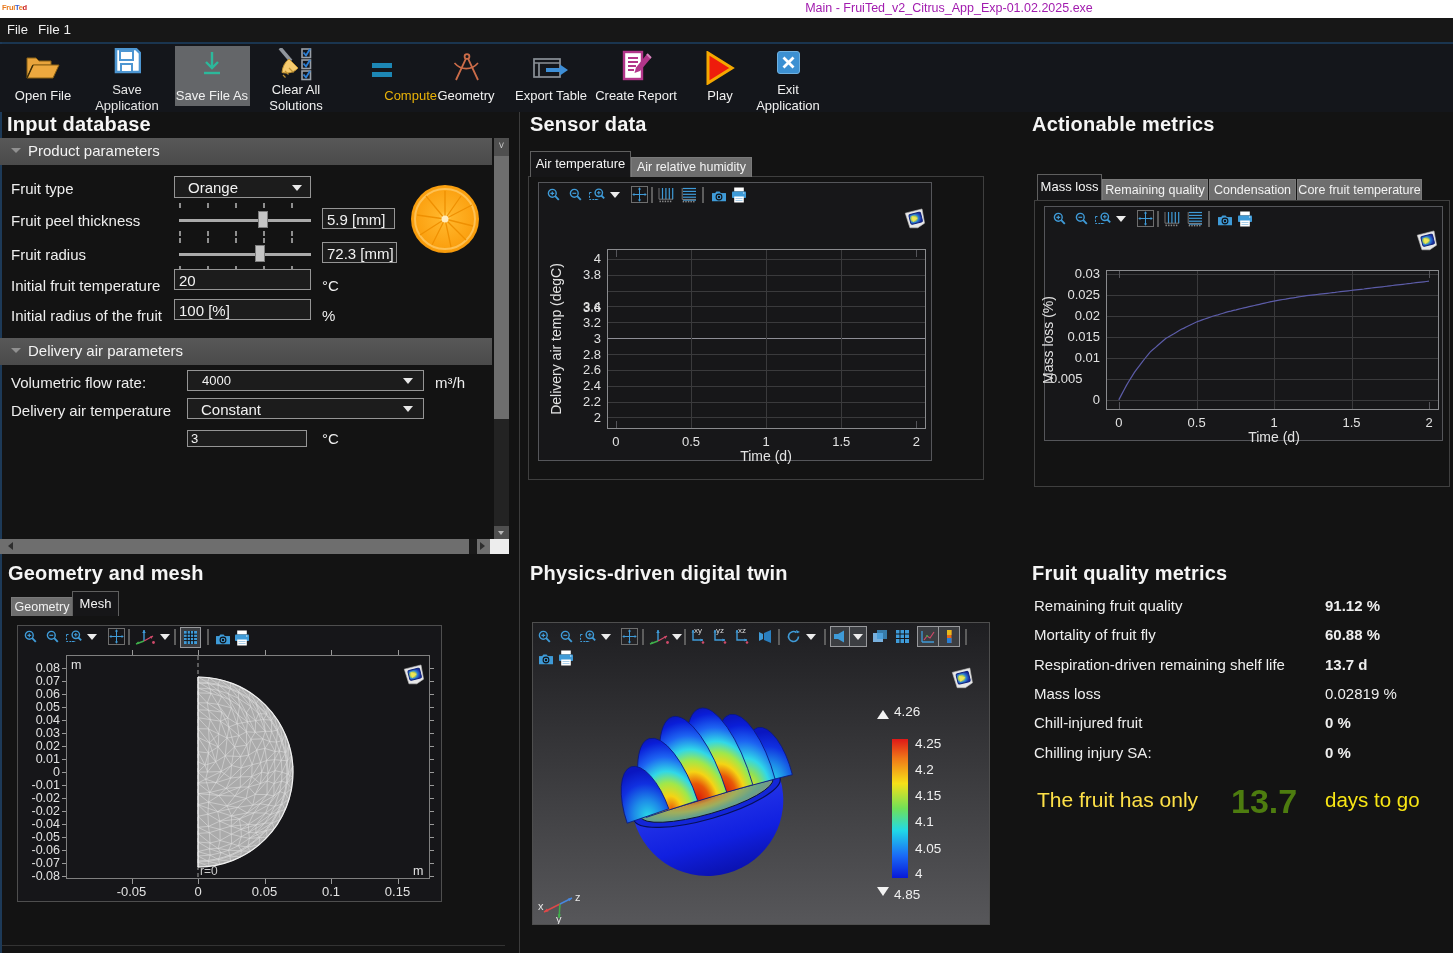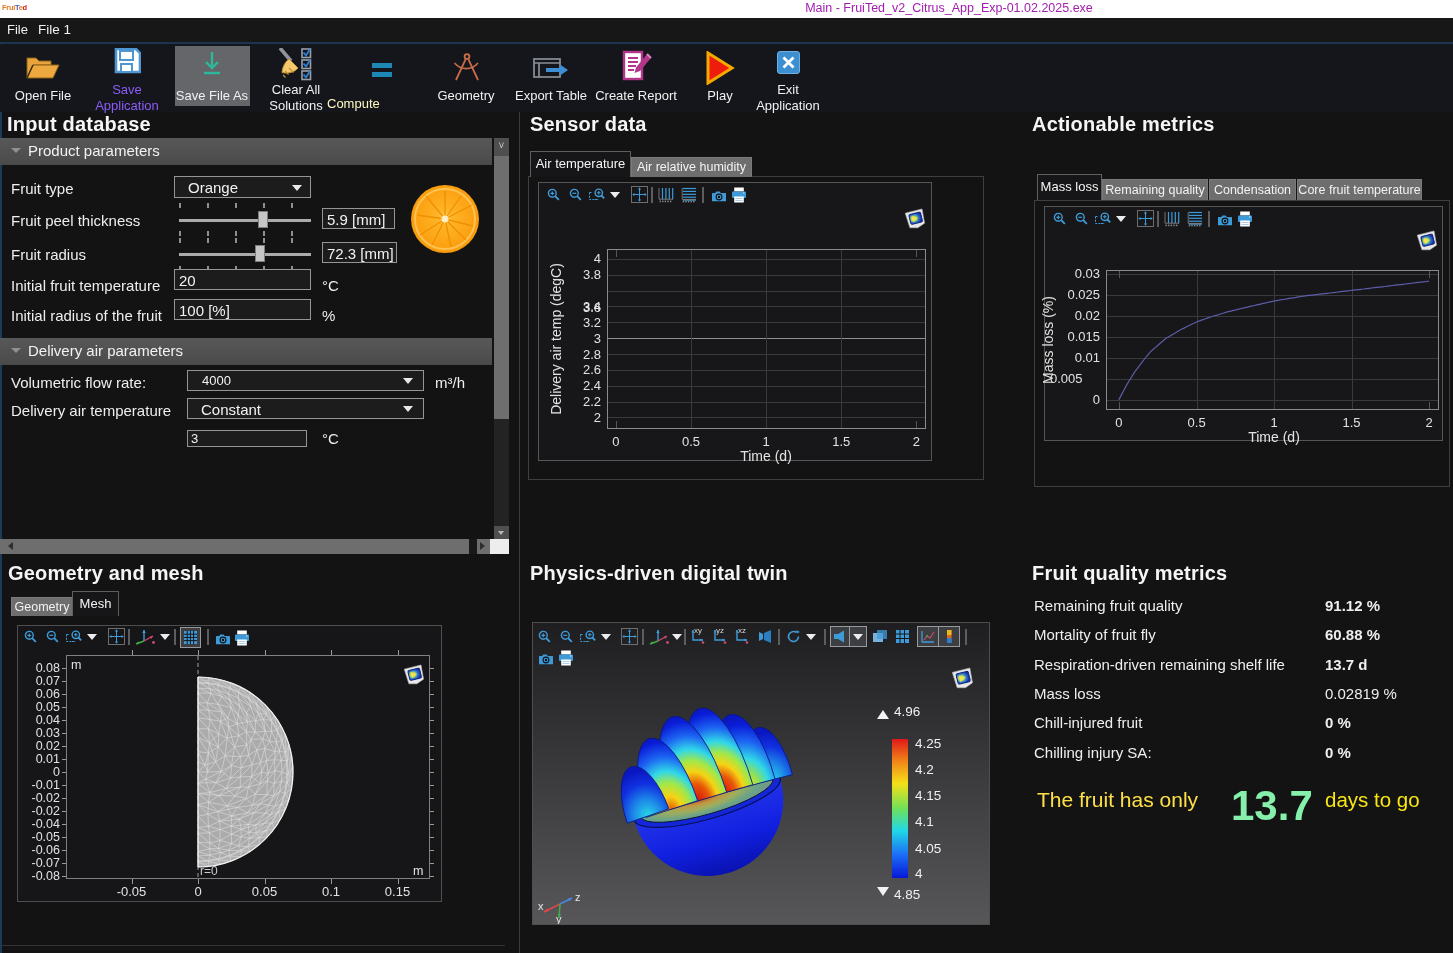--- a/index.html
+++ b/index.html
@@ -32,21 +32,21 @@
       <path d="M4 2h9l3 3h12v4H10L4 22z" fill="#e8a43c" stroke="#8a6114" stroke-width="1"></path>
       <path d="M10 9h26l-6 13H4z" fill="#eda93f" stroke="#8a6114" stroke-width="1"></path>
       <path d="M10 9L4 22" stroke="#3a2c08" stroke-width="1.4"></path>
     </svg></div>
 <div class="ab" style="left:-12px;top:88px;width:110px;text-align:center;font-size:13px;color:#f0f0f0">Open File</div>
 <div class="ab" style="left:87px;top:48px;width:80px;text-align:center"><svg style="display:inline-block" width="28" height="26" viewBox="0 0 28 26">
       <path d="M3 1h20l4 4v19H3z" fill="#fff" stroke="#4d96d2" stroke-width="2.6"></path>
       <rect x="7" y="3" width="13" height="9" fill="#fff" stroke="#4d96d2" stroke-width="2"></rect>
       <rect x="8" y="16" width="11" height="8" fill="#fff" stroke="#4d96d2" stroke-width="2"></rect>
     </svg></div>
-<div class="ab" style="left:72px;top:82px;width:110px;text-align:center;font-size:13px;line-height:16px;color:#8b5cf6">Save<br>Application</div>
+<div class="ab" style="left:72px;top:82px;width:110px;text-align:center;font-size:13px;line-height:16px;color:#e5e5e5">Save<br>Application</div>
 <div class="ab" style="left:172px;top:50px;width:80px;text-align:center"><svg style="display:inline-block" width="26" height="28" viewBox="0 0 26 28">
       <path d="M13 2v16M7 12l6 6 6-6" stroke="#2cb89b" stroke-width="2.4" fill="none"></path>
       <path d="M5 23h16" stroke="#2cb89b" stroke-width="2.4"></path>
     </svg></div>
 <div class="ab" style="left:157px;top:88px;width:110px;text-align:center;font-size:13px;color:#f0f0f0">Save File As</div>
 <div class="ab" style="left:256px;top:48px;width:80px;text-align:center"><svg style="display:inline-block" width="38" height="34" viewBox="0 0 38 34">
       <path d="M3 0l11 13" stroke="#90959c" stroke-width="3.6"></path>
       <path d="M12 11l9 9c-3 4-10 6-16 4.5 0.5-6 3-10.5 7-13.5z" fill="#f5ca6e" stroke="#c09232" stroke-width="1"></path>
       <path d="M8 23l3.5 3.5M12 20l4.5 4.5M6 27l2.5 2.5" stroke="#c09232" stroke-width="1.2" fill="none"></path>
       <g stroke="#9aa0a8" fill="none" stroke-width="1.6">
@@ -58,21 +58,21 @@
         <path d="M26.5 4.5l2.5 3 4-6.5"></path>
         <path d="M26.5 15.5l2.5 3 4-6.5"></path>
         <path d="M26.5 26.5l2.5 3 4-6.5"></path>
       </g>
     </svg></div>
 <div class="ab" style="left:241px;top:82px;width:110px;text-align:center;font-size:13px;line-height:16px;color:#f0f0f0">Clear All<br>Solutions</div>
 <div class="ab" style="left:342px;top:62px;width:80px;text-align:center"><svg style="display:inline-block" width="26" height="16" viewBox="0 0 26 16">
       <rect x="3" y="1" width="20" height="5" fill="#1d87b5"></rect>
       <rect x="3" y="10" width="20" height="5" fill="#1d87b5"></rect>
     </svg></div>
-<div class="ab" style="left:327px;top:96px;width:110px;text-align:left;font-size:13px;color:#fef9c3">Compute</div>
+<div class="ab" style="left:327px;top:88px;width:110px;text-align:right;font-size:13px;color:#eab308">Compute</div>
 <div class="ab" style="left:426px;top:53px;width:80px;text-align:center"><svg style="display:inline-block" width="30" height="30" viewBox="0 0 30 30">
       <g stroke="#cb6c49" stroke-width="1.8" fill="none">
         <circle cx="16" cy="3.5" r="2.4"></circle>
         <path d="M14.8 5.8L5 27M17.2 5.8L27 27"></path>
         <path d="M3.5 10c6.5 7.5 17 7.5 23.5 0" stroke-width="1.6"></path>
       </g>
     </svg></div>
 <div class="ab" style="left:411px;top:88px;width:110px;text-align:center;font-size:13px;color:#f0f0f0">Geometry</div>
 <div class="ab" style="left:511px;top:57px;width:80px;text-align:center"><svg style="display:inline-block" width="38" height="22" viewBox="0 0 38 22">
       <g stroke="#8a9097" stroke-width="1.7" fill="none">
@@ -886,21 +886,21 @@
 </g>
   </svg>
 <div class="ab" style="left:892px;top:739px;width:16px;height:139px;background:linear-gradient(#e01818,#f07818 14%,#f5e018 32%,#70e058 50%,#20d8e8 66%,#1a6af5 84%,#0718d8 100%);"></div>
 <div class="glab" style="left:915px;top:736px;font-size:13.5px;color:#efefef">4.25</div>
 <div class="glab" style="left:915px;top:762px;font-size:13.5px;color:#efefef">4.2</div>
 <div class="glab" style="left:915px;top:788.2px;font-size:13.5px;color:#efefef">4.15</div>
 <div class="glab" style="left:915px;top:814px;font-size:13.5px;color:#efefef">4.1</div>
 <div class="glab" style="left:915px;top:840.5px;font-size:13.5px;color:#efefef">4.05</div>
 <div class="glab" style="left:915px;top:866px;font-size:13.5px;color:#efefef">4</div>
 <div class="ab" style="left:877px;top:706px;width:0;height:0;border:6px solid transparent;border-bottom:9px solid #f2f2f2;margin-top:-2px"></div>
-<div class="glab" style="left:894px;top:704px;font-size:13.5px;color:#efefef">4.96</div>
+<div class="glab" style="left:894px;top:704px;font-size:13.5px;color:#efefef">4.26</div>
 <div class="ab" style="left:877px;top:887px;width:0;height:0;border:6px solid transparent;border-top:9px solid #f2f2f2"></div>
 <div class="glab" style="left:894px;top:887px;font-size:13.5px;color:#efefef">4.85</div>
 <div class="ab" style="left:536px;top:890px">
     <svg width="50" height="34" viewBox="0 0 50 34">
 <path d="M24 14L8 22" stroke="#e04848" stroke-width="1.5"></path>
       <path d="M8 22l4.5-0.4-1.6-3z" fill="#e04848"></path>
 <path d="M24 14l-1 14" stroke="#3fae4a" stroke-width="1.5"></path>
       <path d="M23 28l2-3.6-3.4-0.2z" fill="#3fae4a"></path>
 <path d="M24 14l12-6" stroke="#4888e0" stroke-width="1.5"></path>
       <path d="M36 8l-4 0.4 1.4 2.8z" fill="#4888e0"></path>
@@ -916,13 +916,13 @@
 <div class="ab lbl" style="left:1325px;top:626px;font-weight:bold">60.88 %</div>
 <div class="ab lbl" style="left:1034px;top:656px">Respiration-driven remaining shelf life</div>
 <div class="ab lbl" style="left:1325px;top:656px;font-weight:bold">13.7 d</div>
 <div class="ab lbl" style="left:1034px;top:685px">Mass loss</div>
 <div class="ab lbl" style="left:1325px;top:685px;font-weight:normal">0.02819 %</div>
 <div class="ab lbl" style="left:1034px;top:714px">Chill-injured fruit</div>
 <div class="ab lbl" style="left:1325px;top:714px;font-weight:bold">0 %</div>
 <div class="ab lbl" style="left:1034px;top:744px">Chilling injury SA:</div>
 <div class="ab lbl" style="left:1325px;top:744px;font-weight:bold">0 %</div>
 <div class="ab" style="left:1037px;top:788px;font-size:21px;color:#fde047">The fruit has only</div>
-<div class="ab" style="left:1231px;top:782px;font-size:42px;font-weight:bold;color:#86efac">13.7</div>
+<div class="ab" style="left:1231px;top:782px;font-size:34px;font-weight:bold;color:#4d7c0f">13.7</div>
 <div class="ab" style="left:1325px;top:788px;font-size:20.5px;color:#f8e614">days to go</div>
 </body></html>

